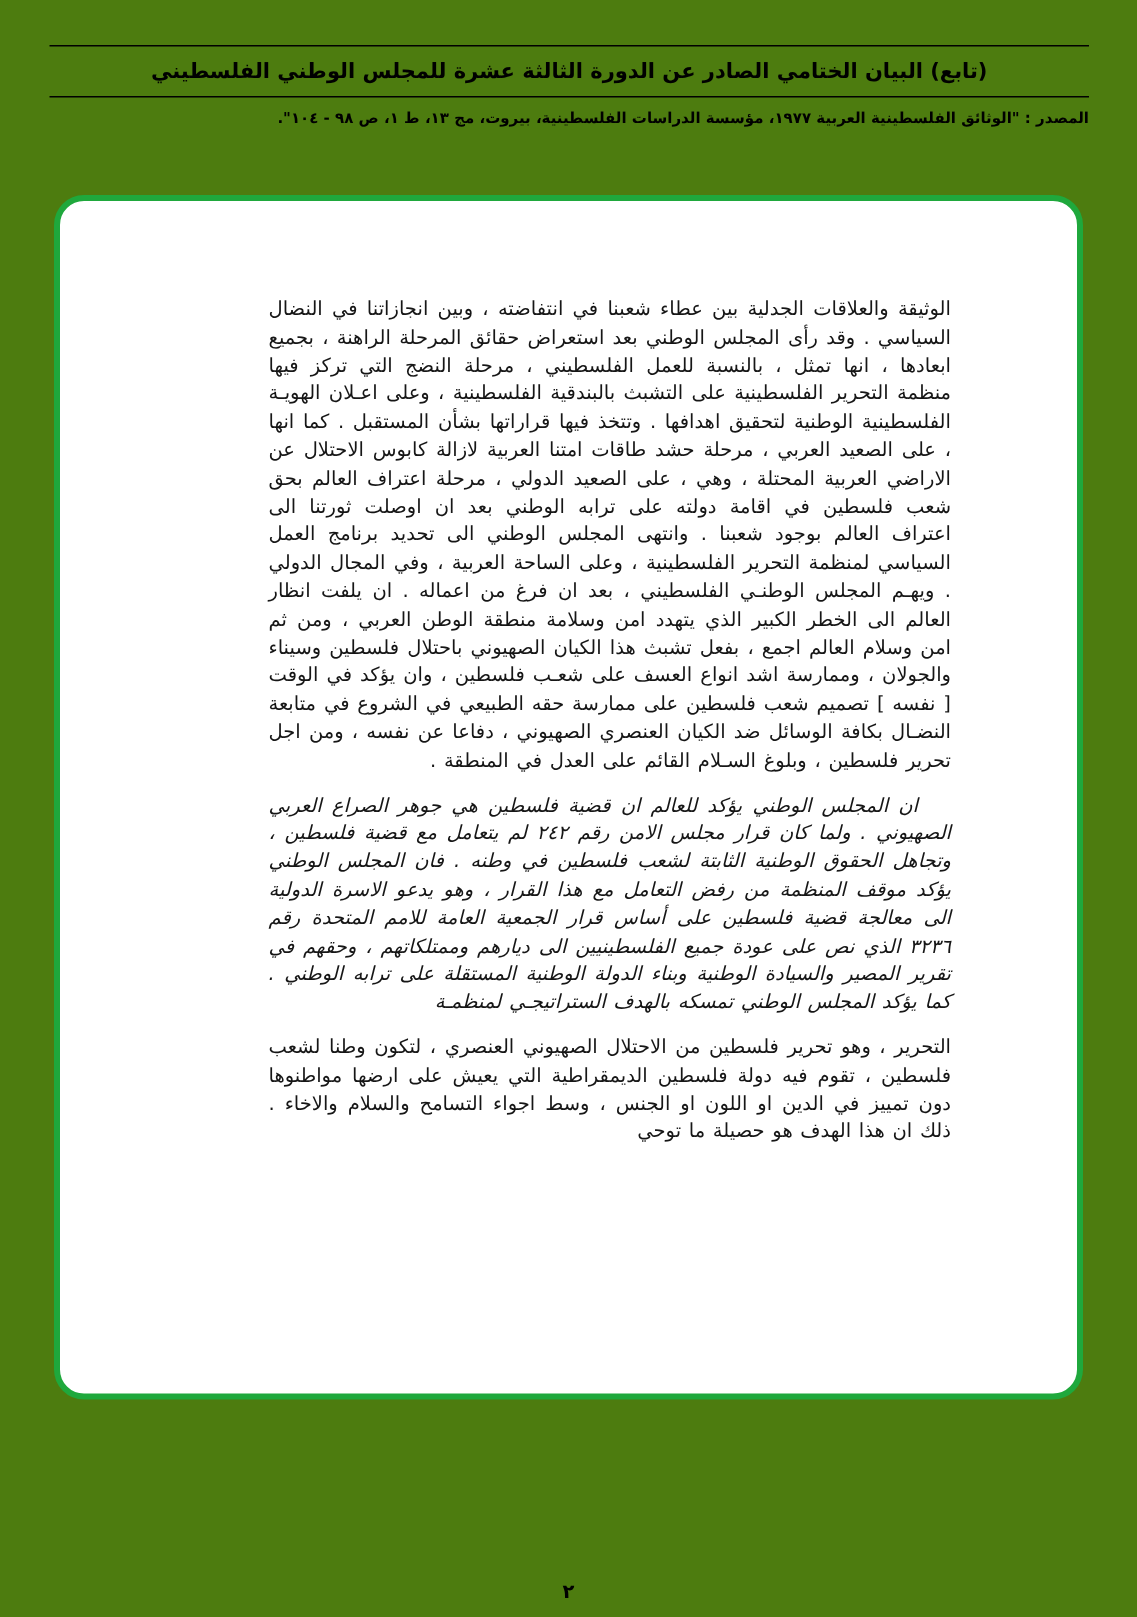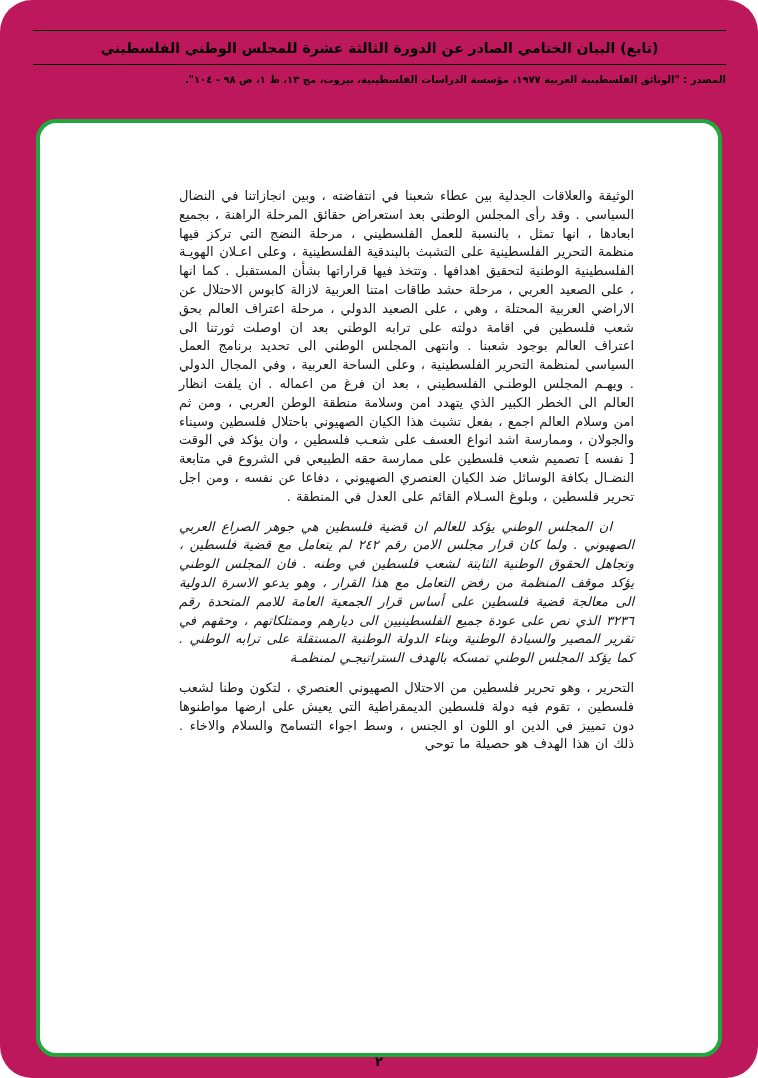--- a/index.html
+++ b/index.html
@@ -3,21 +3,21 @@
 <meta charset="utf-8">
 <style>
   * { margin: 0; padding: 0; box-sizing: border-box; }
   html, body { background: #ffffff; }
   body {
     width: 758px; height: 1078px;
     font-family: "DejaVu Sans", sans-serif;
     position: relative; overflow: hidden;
     color: #1a1a1a;
   }
-  .page { position: absolute; inset: 0; background: #be185d; border-radius: 32px; }
+  .page { position: absolute; inset: 0; background: #4d7c0f; }
 
   .rule {
     position: absolute;
     left: 33px; width: 693px; height: 0;
     border-top: 1.5px solid #000;
   }
   .rule-top { top: 30px; }
   .rule-bottom { top: 64px; }
 
   .doc-title {
@@ -38,22 +38,22 @@
     direction: rtl;
     text-align: right;
     font-size: 10px;
     font-weight: bold;
     color: #000;
     line-height: 16px;
   }
 
   .green-box {
     position: absolute;
-    left: 36px; top: 119px;
-    width: 686px; height: 938px;
+    left: 36px; top: 130px;
+    width: 686px; height: 803px;
     border: 4.5px solid #1fa83c;
     border-radius: 20px;
     background: #ffffff;
   }
 
   .text-block {
     position: absolute;
     top: 64px; right: 84px;
     width: 455px;
     direction: rtl;

